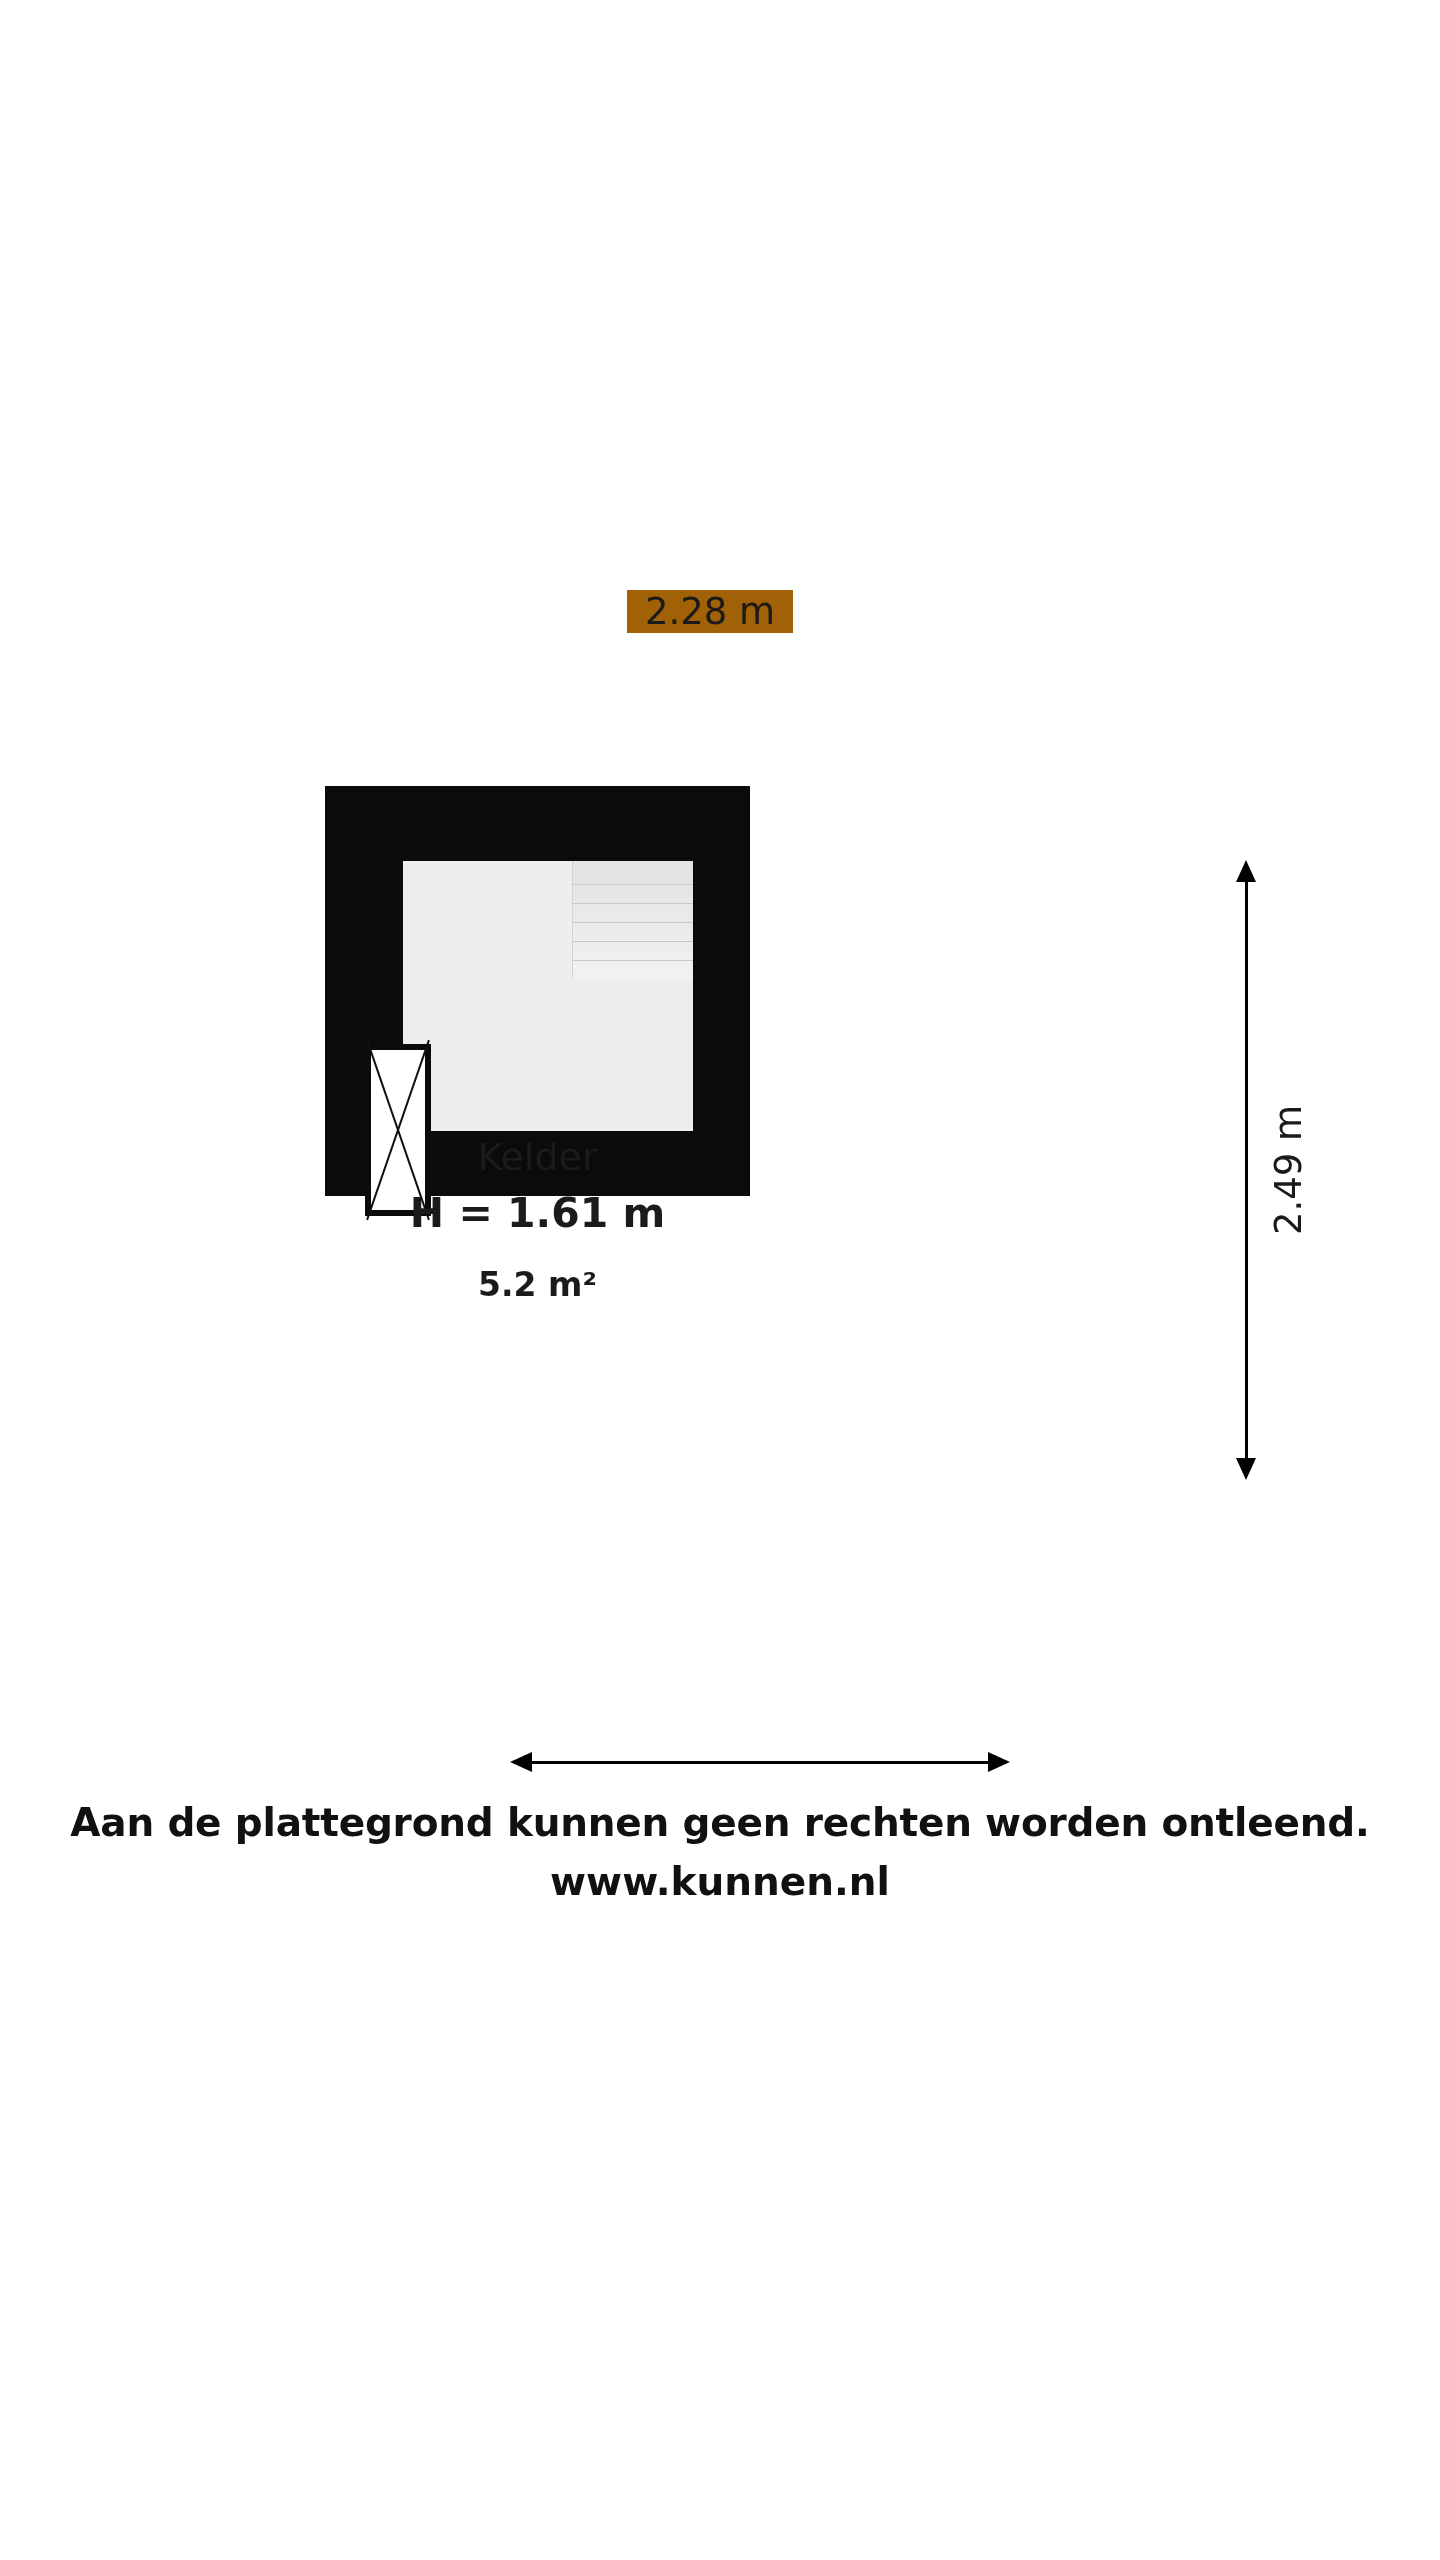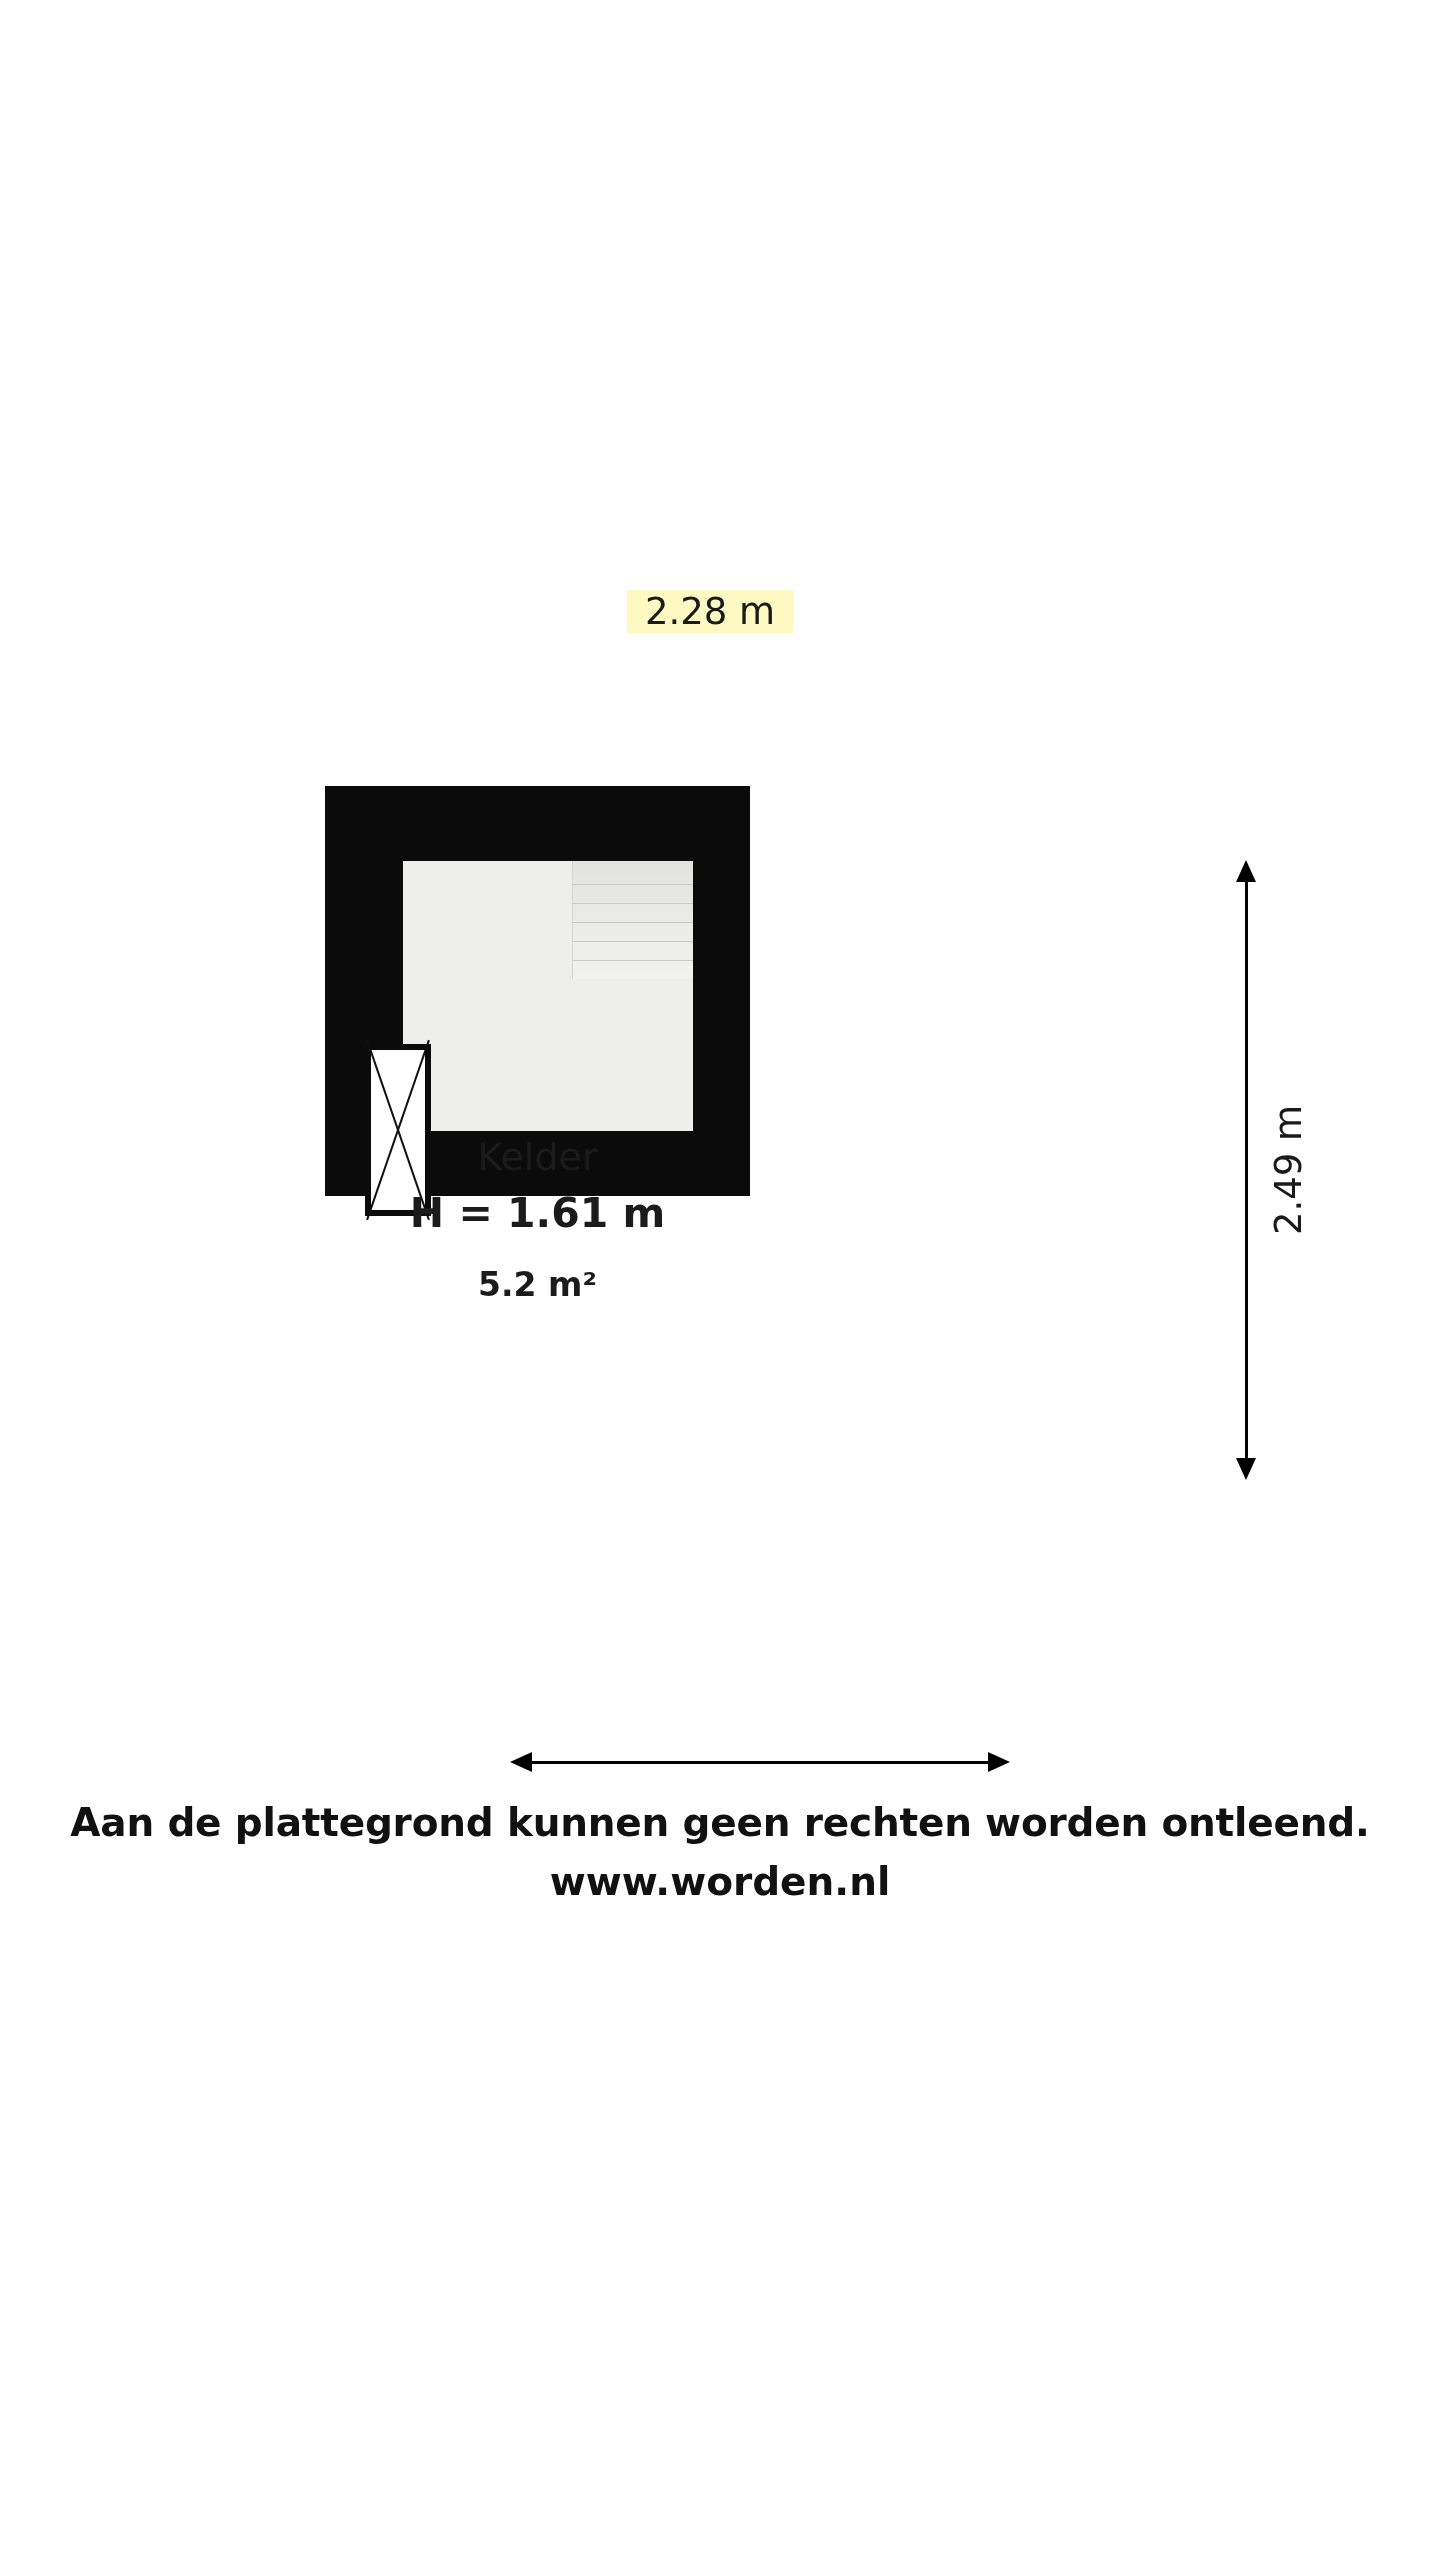--- a/index.html
+++ b/index.html
@@ -56,21 +56,21 @@
   .dim-label-h {
     position: absolute;
     top: 0;
     width: 100%;
     text-align: center;
     font-size: 37px;
     color: #1a1a1a;
     background: #ffffff;
   }
   .dim-label-h span {
-    background: #fef9c3;
+    background: #a16207;
     padding: 0 18px;
   }
 
   
   .dim-bottom {
     position: absolute;
     left: 510px;
     top: 1730px;
     width: 500px;
     height: 60px;
@@ -269,16 +269,16 @@
   </div>
 
   <div class="dim-bottom">
     <div class="arrow-left-h" style="left:0;"></div>
     <div class="dim-line-h" style="left:18px; width:464px;"></div>
     <div class="arrow-right-h" style="right:0;"></div>
   </div>
 
   <div class="footer">
     <div class="footer-disclaimer">Aan de plattegrond kunnen geen rechten worden ontleend.</div>
-    <div class="footer-url">www.worden.nl</div>
+    <div class="footer-url">www.kunnen.nl</div>
   </div>
 
 </div>
 
 </body></html>

